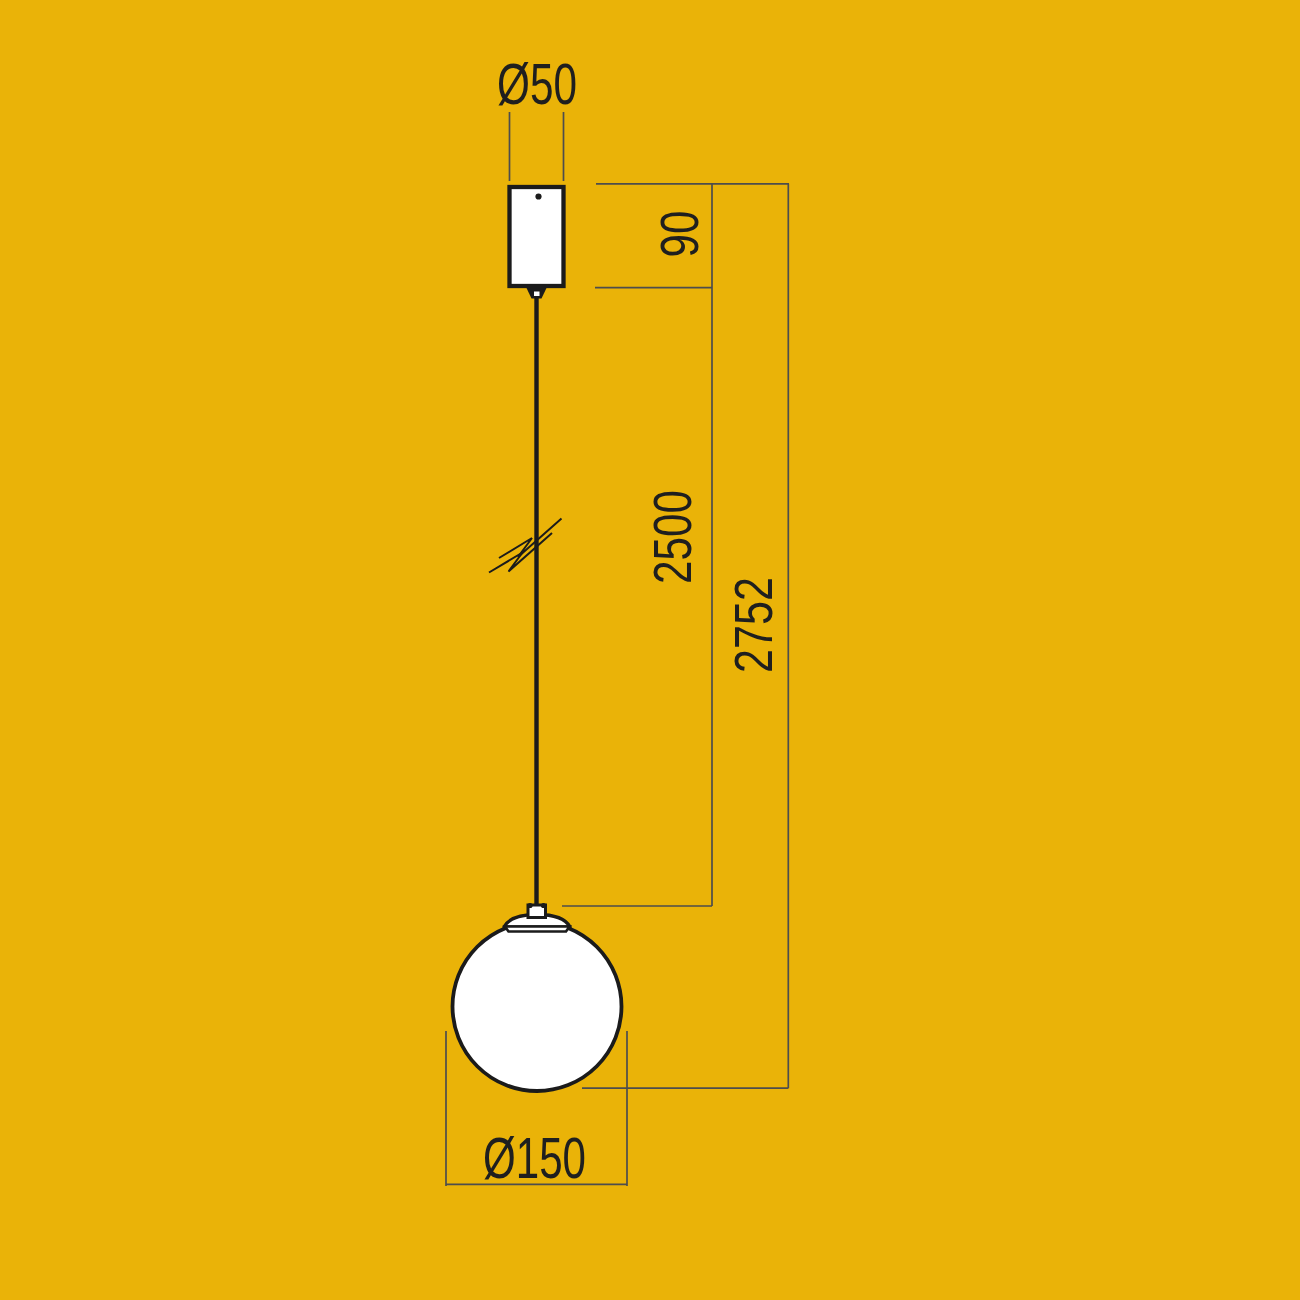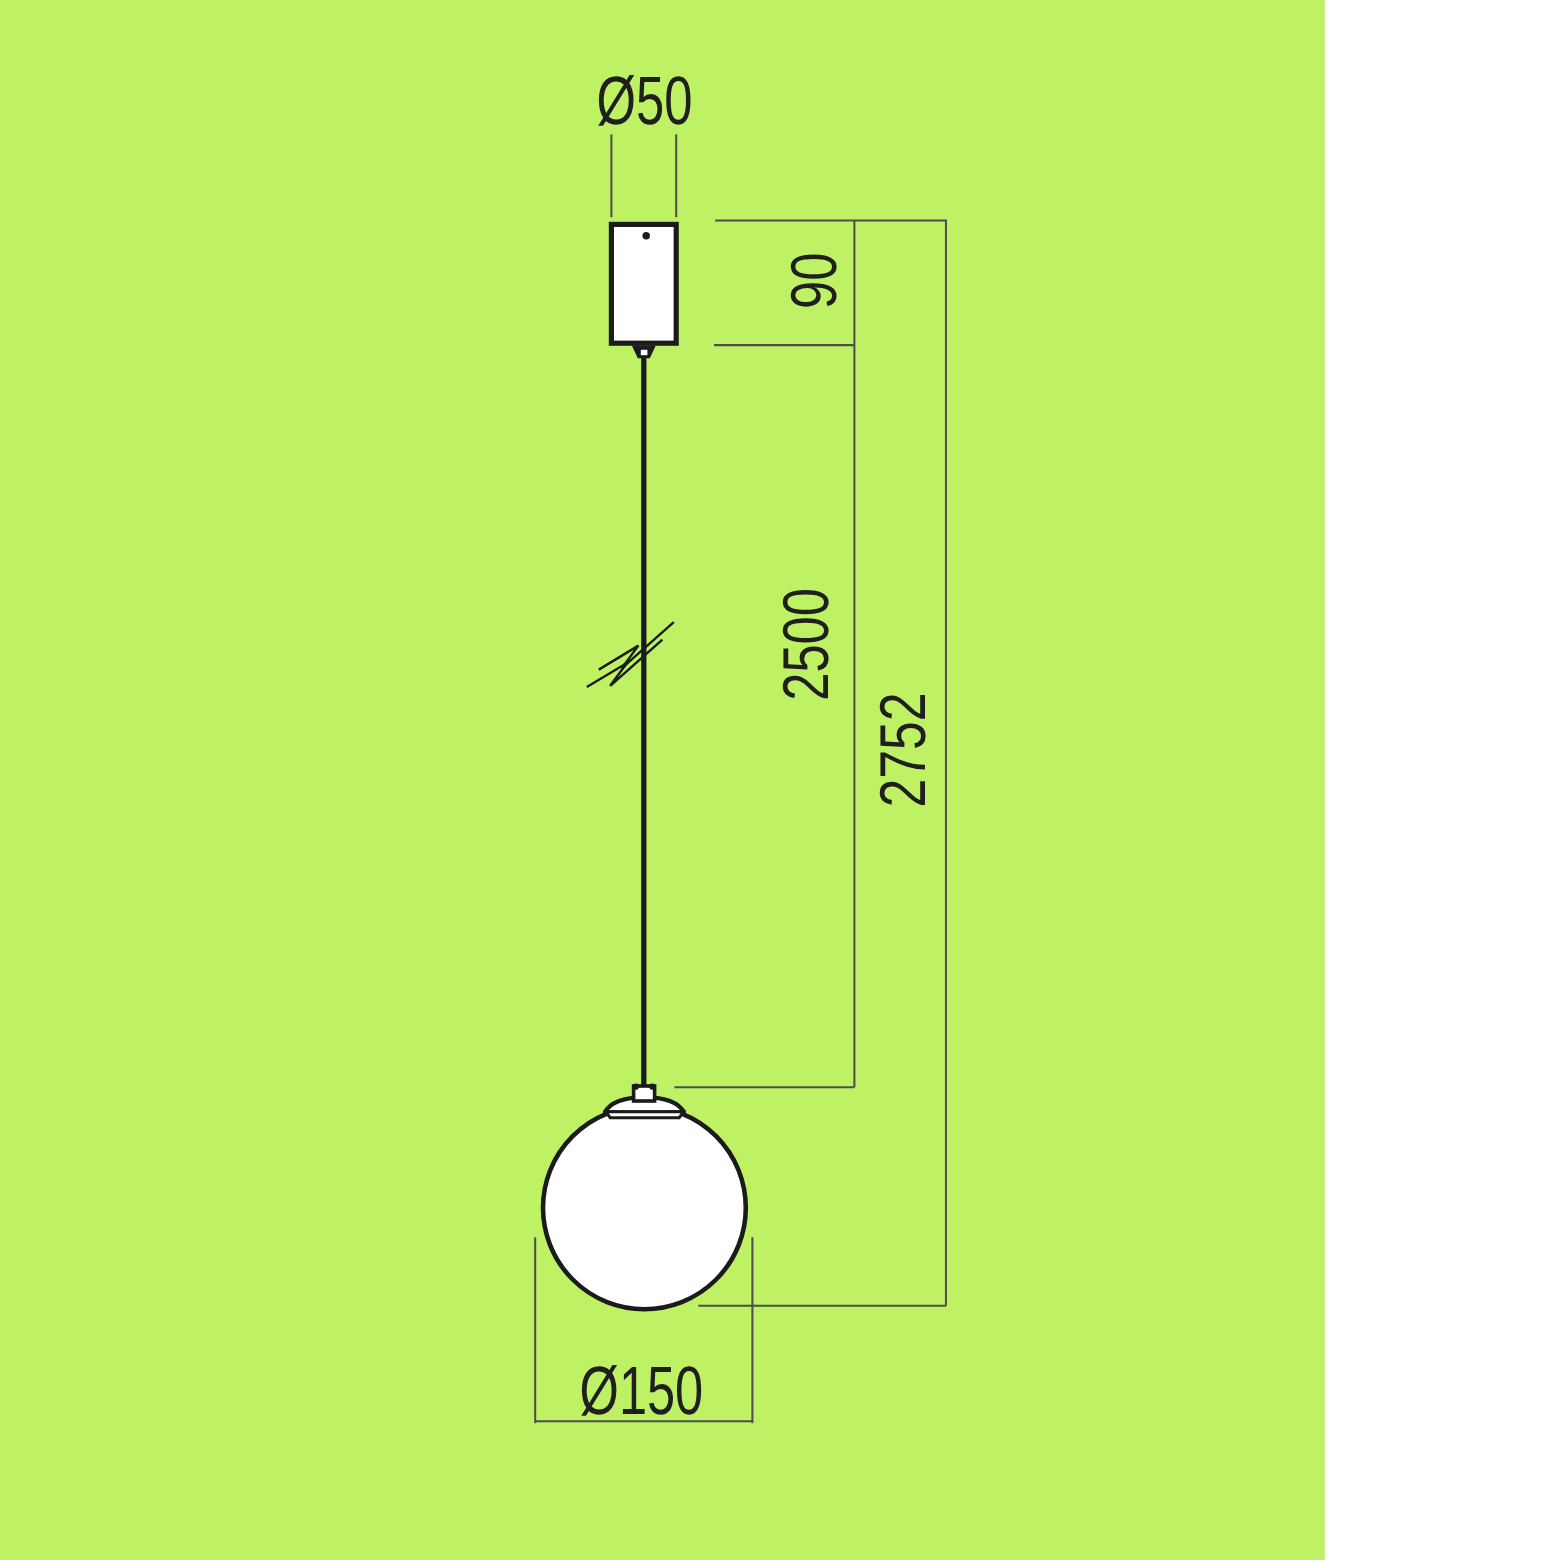--- a/index.html
+++ b/index.html
@@ -2,23 +2,23 @@
 <html><head>
 <meta charset="utf-8">
 <style>
   html, body {
     margin: 0;
     padding: 0;
     background: #ffffff;
   }
   .page {
     position: relative;
-    width: 1104px;
+    width: 1300px;
     height: 1300px;
-    background: #bef264;
+    background: #eab308;
     overflow: hidden;
     text-decoration: underline;
   }
   svg {
     display: block;
     position: absolute;
     left: 0;
     top: 0;
   }
   text {

